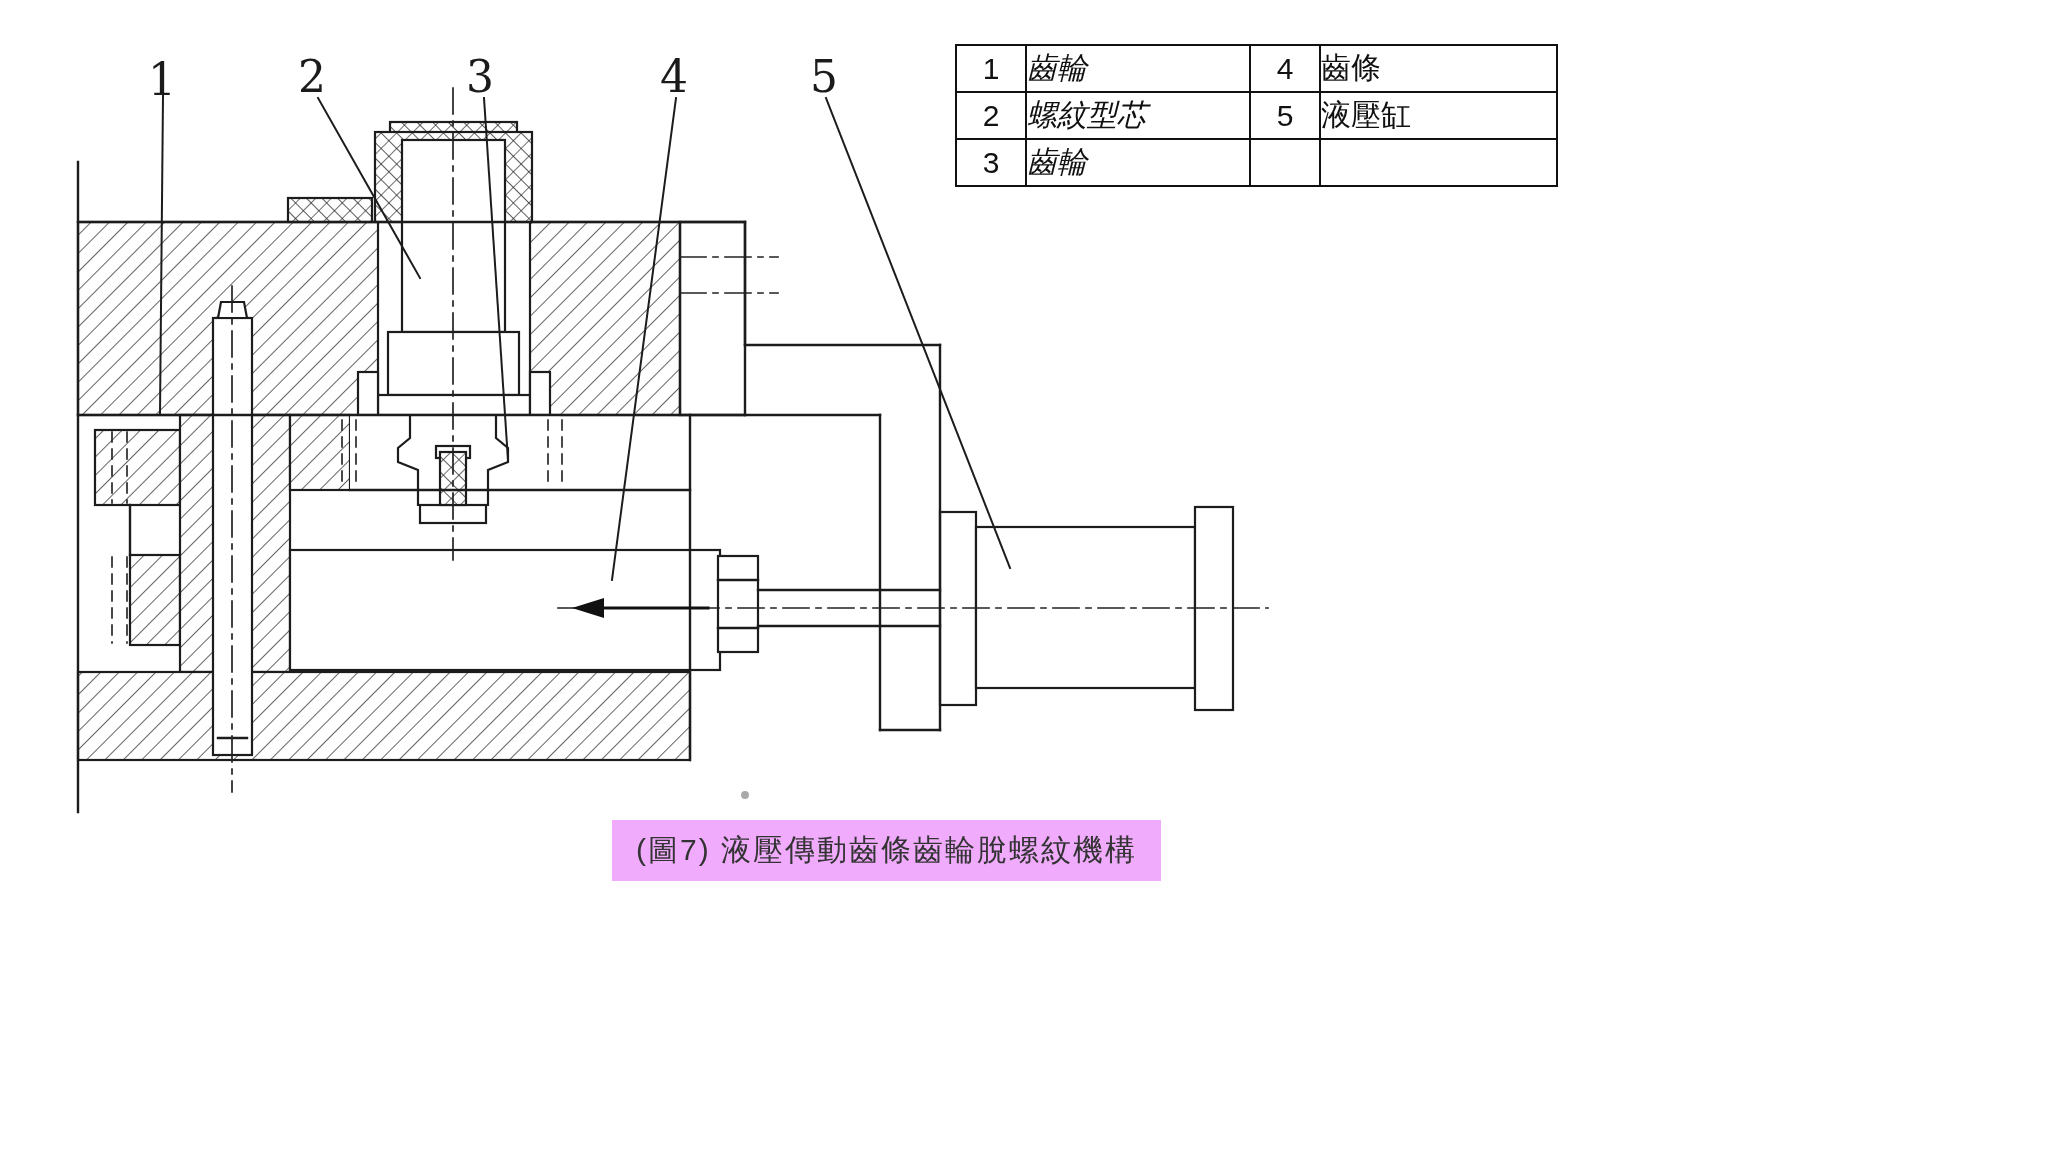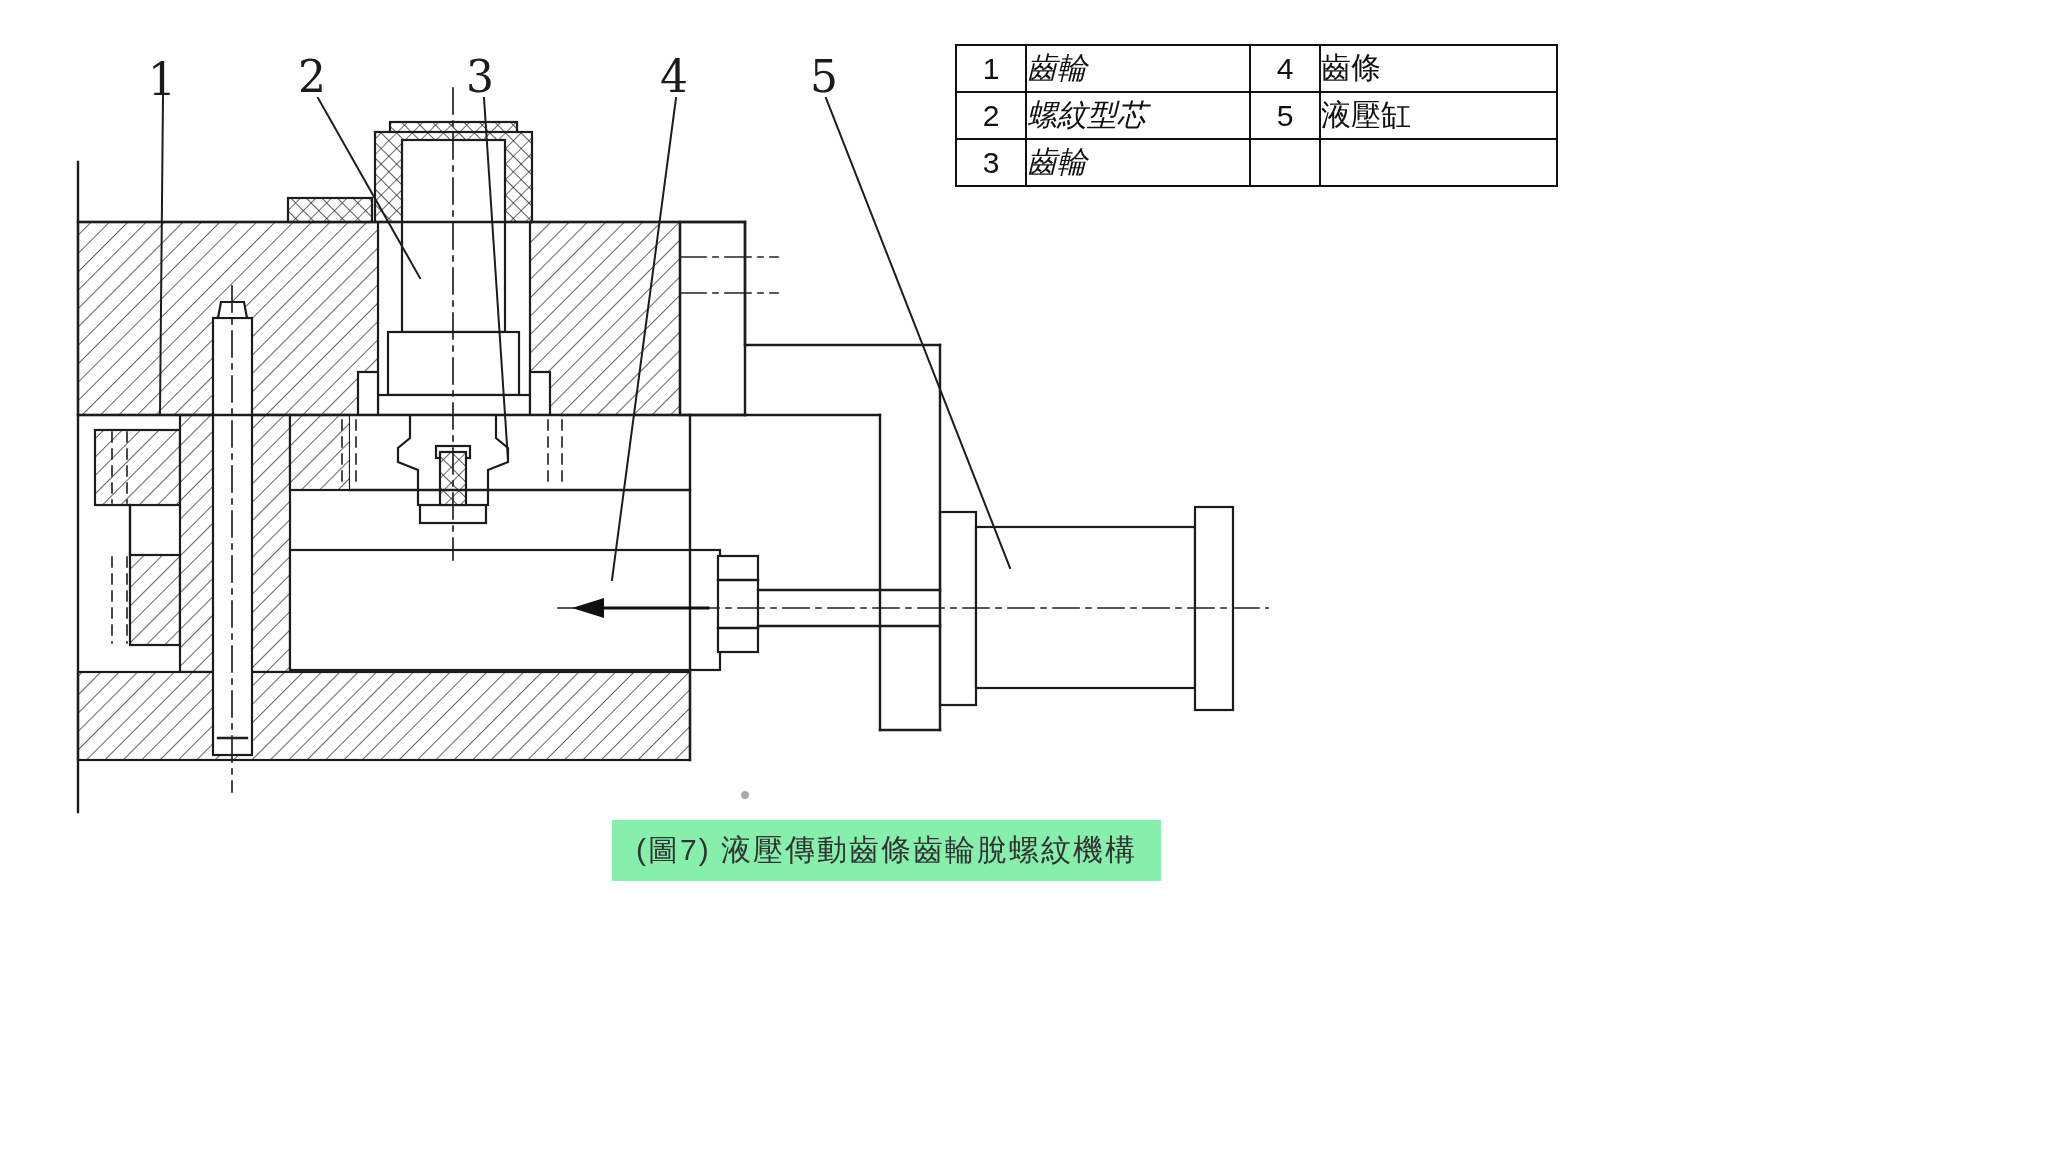--- a/index.html
+++ b/index.html
@@ -32,21 +32,21 @@
     height:45px;
     padding:0 0 0 0;
     vertical-align:middle;
   }
   td.cell-num{width:68px;text-align:center;}
   td.cell-name{width:222px;text-align:left;padding-left:16px;font-style:italic;}
   td.cell-name2{width:235px;text-align:left;padding-left:16px;}
   .caption{
     position:absolute;
     left:612px;top:820px;
-    background:#86efac;
+    background:#f0abfc;
     color:#333;
     font-size:30px;
     padding:10px 24px;
     letter-spacing:2px;
     white-space:nowrap;
   }
 </style>
 </head>
 <body>
 

